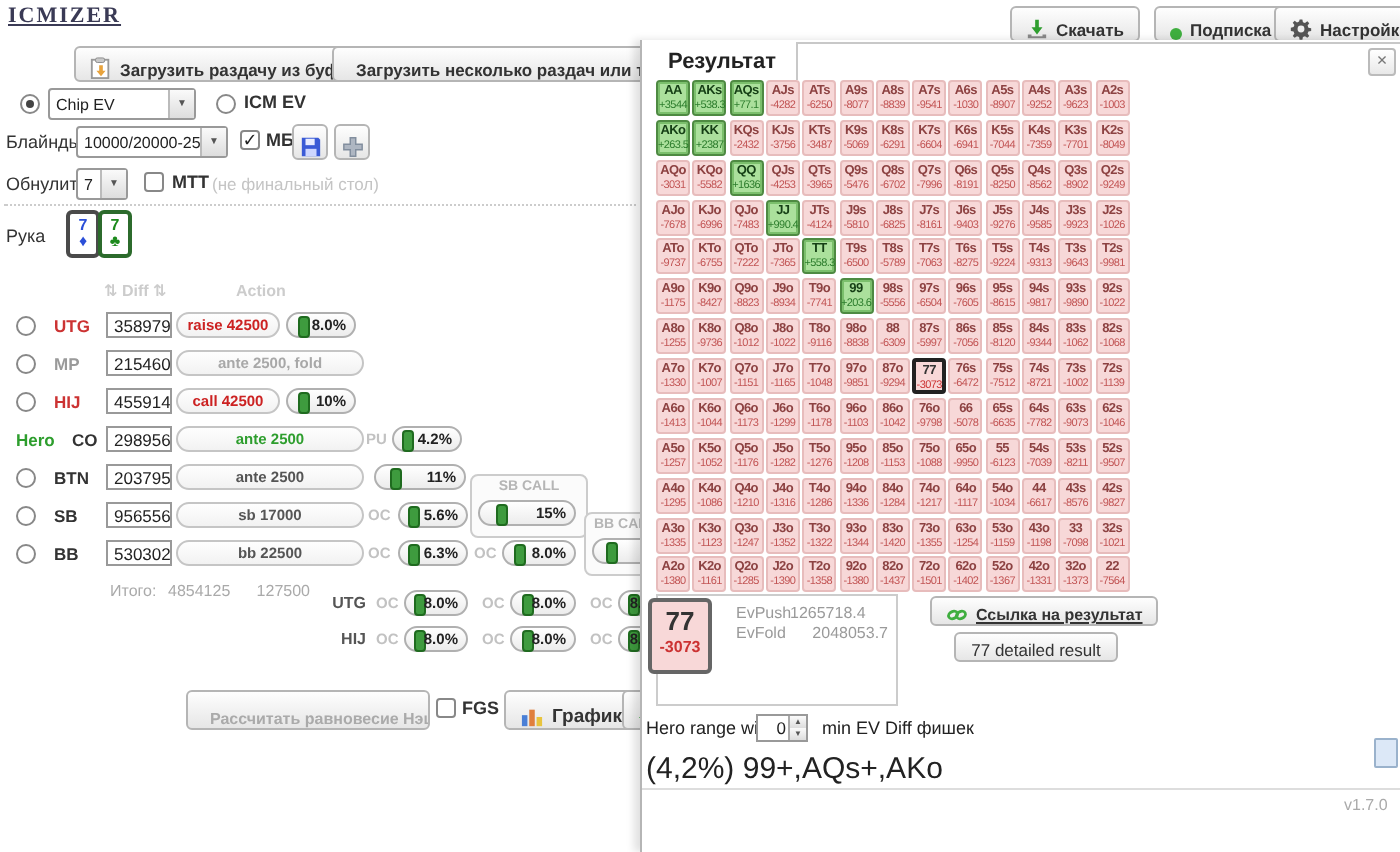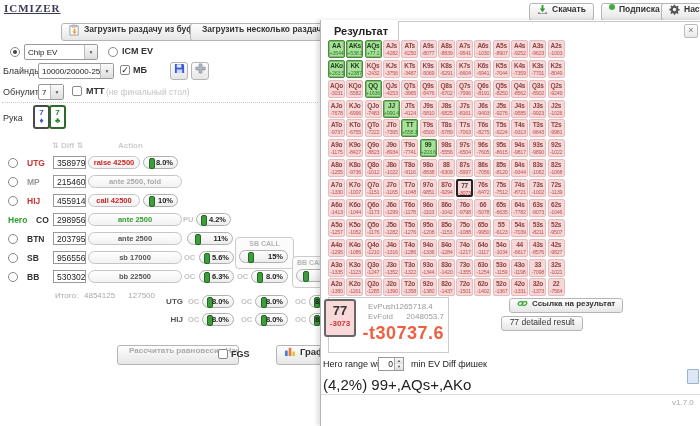--- a/index.html
+++ b/index.html
@@ -1,20 +1,20 @@
 <!DOCTYPE html>
 <html><head>
 <meta charset="utf-8">
 <style>
   html,body{margin:0;padding:0;background:#fff;}
   #stage{position:relative;width:700px;height:426px;background:#fff;overflow:hidden;
          font-family:"Liberation Sans","DejaVu Sans",sans-serif;-webkit-font-smoothing:antialiased;}
   .abs{position:absolute;}
-  .btn{display:flex;align-items:flex-start;gap:4px;height:18px;padding:0 7px;border:1px solid #b5b5b5;border-radius:3px;
-       background:linear-gradient(#fefefe,#e6e6e6);font-size:8.5px;font-weight:700;color:#333;white-space:nowrap;overflow:hidden;box-sizing:border-box;margin-left:24px;}
+  .btn{display:flex;align-items:flex-end;gap:4px;height:18px;padding:0 7px;border:1px solid #b5b5b5;border-radius:3px;
+       background:linear-gradient(#fefefe,#e6e6e6);font-size:8.5px;font-weight:700;color:#333;white-space:nowrap;overflow:hidden;box-sizing:border-box;}
   .btn.dis{color:#aaa;}
   .sel{background:#fff;border:1px solid #999;border-radius:2px;height:16px;display:flex;align-items:center;box-sizing:border-box;}
   .sel .tx{font-size:8px;color:#222;padding-left:3px;overflow:hidden;white-space:nowrap;flex:1;}
   .sel .ar{width:12px;align-self:stretch;border-left:1px solid #bbb;background:linear-gradient(#fafafa,#ddd);
            display:flex;align-items:center;justify-content:center;font-size:5px;color:#555;}
   .cb{width:10px;height:10px;border:1px solid #888;border-radius:2px;background:#fff;font-size:9px;line-height:9px;text-align:center;color:#222;box-sizing:border-box;}
   .radio{width:10px;height:10px;border:1px solid #888;border-radius:50%;background:#fff;box-sizing:border-box;}
   .radio.on::after{content:"";display:block;width:4px;height:4px;border-radius:50%;background:#444;margin:2px auto;}
   .slider{height:13px;border:1px solid #b0b0b0;border-radius:7px;background:linear-gradient(#fff,#ececec);box-sizing:border-box;}
   .slider .bar{position:absolute;top:1px;width:4px;height:9px;background:#3e9b3e;border:1px solid #1f6b1f;border-radius:2px;}
@@ -962,23 +962,22 @@
 
     <div class="abs" style="left:7px;top:277px;width:119px;height:54px;border:1px solid #ccc;"></div>
     <div class="abs" style="left:3px;top:279px;width:32px;height:38px;background:#f8d8d8;border:2px solid #666;border-radius:3px;text-align:center;box-sizing:border-box;">
       <div style="font-size:13px;font-weight:700;color:#333;line-height:16px;margin-top:2px;">77</div>
       <div style="font-size:8px;font-weight:700;color:#cc3333;line-height:9px;">-3073</div>
     </div>
     <span class="abs" style="left:47px;top:282px;font-size:8px;color:#9a9a9a;">EvPush</span>
     <span class="abs" style="left:74px;top:282px;width:49px;font-size:8px;color:#9a9a9a;">1265718.4</span>
     <span class="abs" style="left:47px;top:292px;font-size:8px;color:#9a9a9a;">EvFold</span>
     <span class="abs" style="left:74px;top:292px;width:49px;text-align:right;font-size:8px;color:#9a9a9a;">2048053.7</span>
-    <span class="abs" style="left:20px;top:303px;width:103px;text-align:right;font-size:18px;font-weight:700;color:#ef6040;letter-spacing:0.5px;">-t30737.6</span>
-
-    <div class="btn abs" style="left:164px;top:278px;height:15px;font-size:8px;">
+
+    <div class="btn abs" style="left:144px;top:278px;height:15px;font-size:8px;text-decoration:underline;">
       <svg width="11" height="9" viewBox="0 0 14 10">
           <g fill="none" stroke="#3fae3f" stroke-width="1.8">
             <ellipse cx="4.5" cy="5" rx="3" ry="2.2" transform="rotate(-25 4.5 5)"></ellipse>
             <ellipse cx="9.5" cy="5" rx="3" ry="2.2" transform="rotate(-25 9.5 5)"></ellipse>
           </g>
         </svg>
       <span>Ссылка на результат</span>
     </div>
     <div class="btn abs" style="left:156px;top:296px;height:15px;font-size:8.5px;font-weight:400;width:82px;justify-content:center;">
       <span>77 detailed result</span>

